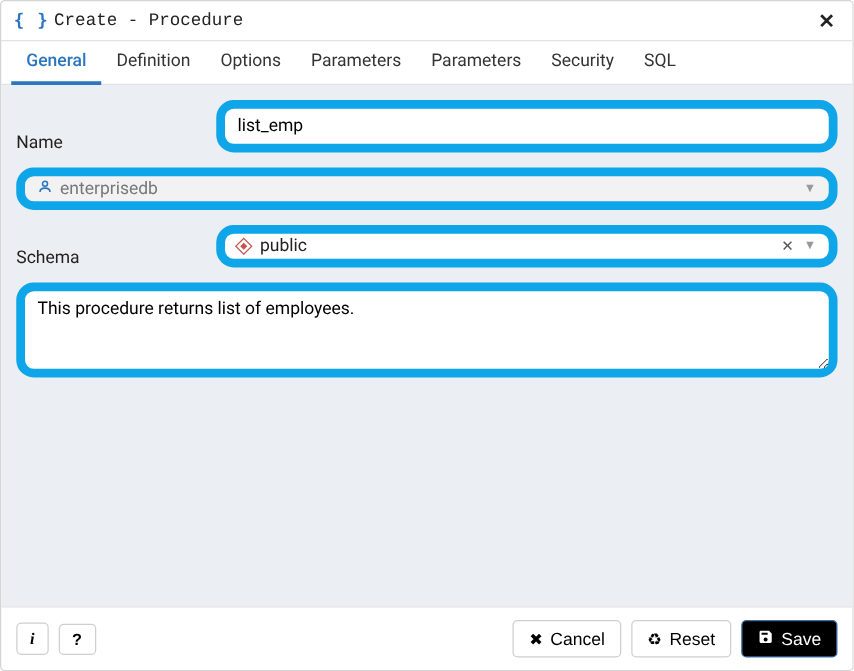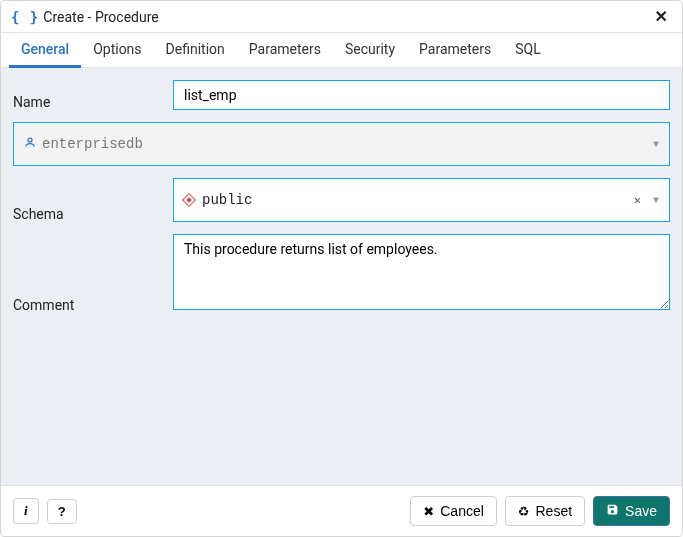--- a/index.html
+++ b/index.html
@@ -1,65 +1,65 @@
 <!DOCTYPE html>
 <html><head>
 <meta charset="utf-8">
 <style>
   * { box-sizing: border-box; margin:0; padding:0; }
   body { font-family: -apple-system, BlinkMacSystemFont, "Segoe UI", Roboto, Arial, sans-serif; font-size:14px; color:#222; background:#fff; }
   .dialog { width:683px; height:537px; border:1px solid #d4d4d4; border-radius:4px; display:flex; flex-direction:column; overflow:hidden; }
   .dlg-header { display:flex; align-items:center; padding:6px 10px; border-bottom:1px solid #e2e2e2; }
   .dlg-icon { color:#2c76bf; font-weight:700; font-family:monospace; font-size:14px; letter-spacing:1px;}
-  .dlg-title { margin-left:4px; font-size:14px; }
+  .dlg-title { margin-left:4px; font-size:14px;font-family:Liberation Mono, monospace; }
   .spacer { flex:1; }
   .close-btn { cursor:pointer; font-weight:700; font-size:16px; padding:0 4px;}
   .tabs { display:flex; border-bottom:1px solid #e2e2e2; padding:0 8px;text-align:right; }
   .tab { padding:8px 12px; cursor:pointer; color:#333; }
   .tab.active { color:#2c76bf; border-bottom:3px solid #2c76bf; margin-bottom:-1px; font-weight:500;}
   .body { flex:1; background:#ebeef2; padding:12px; overflow:auto; }
   .row { display:flex; align-items:flex-end; margin-bottom:12px; }
   .lbl { width:160px; padding-top:6px; font-size:14px; color:#222; }
   .ctrl { flex:1; }
   input.text, .select, textarea.text {
-    width:100%; border:1px solid #0ea5e9; border-radius:0; background:#fff; padding:6px 10px; font-size:14px; font-family:inherit;
+    width:100%; border:7px solid #0ea5e9; border-radius:14px; background:#fff; padding:6px 10px; font-size:14px; font-family:inherit;
   }
-  .select { display:flex; align-items:center; position:relative; height:44px;font-family:Liberation Mono, monospace; }
+  .select { display:flex; align-items:center; position:relative; height:34px; }
   .select.disabled { background:#f2f2f2; color:#777; }
   .select .caret { position:absolute; right:10px; top:50%; transform:translateY(-50%); color:#999; font-size:10px;}
   .select .clear { position:absolute; right:28px; top:50%; transform:translateY(-50%); color:#555; font-size:12px; cursor:pointer;}
   .ico-user { color:#2c76bf; margin-right:6px; font-size:13px;}
   .ico-diamond { display:inline-block; width:10px; height:10px; border:1.5px solid #c8504f; transform:rotate(45deg); margin-right:8px; position:relative;}
   .ico-diamond::after{content:""; position:absolute; inset:2px; background:#c8504f; }
   textarea.text { height:76px; resize:both; }
   .footer { border-top:1px solid #e2e2e2; padding:10px 12px; display:flex; align-items:center; gap:8px; }
   .btn { border:1px solid #cfcfcf; background:#fff; border-radius:4px; padding:6px 12px; font-size:14px; cursor:pointer; display:inline-flex; align-items:center; gap:6px;}
   .btn.small { padding:4px 10px; font-weight:700; }
-  .btn.primary { background:#0f766e; border-color:#3b6ea5; color:#fff; }
+  .btn.primary { background:#000000; border-color:#3b6ea5; color:#fff; }
   .btn .bico { font-size:13px; }
 </style>
 </head>
 <body>
 
 <div class="dialog">
 
   <div class="dlg-header">
     <span class="dlg-icon">{ }</span>
     <span class="dlg-title">Create - Procedure</span>
     <span class="spacer"></span>
     <span class="close-btn">✕</span>
   </div>
 
   <div class="tabs">
     <div class="tab active">General</div>
+    <div class="tab">Definition</div>
     <div class="tab">Options</div>
-    <div class="tab">Definition</div>
+    <div class="tab">Parameters</div>
     <div class="tab">Parameters</div>
     <div class="tab">Security</div>
-    <div class="tab">Parameters</div>
     <div class="tab">SQL</div>
   </div>
 
   <div class="body">
 
     <div class="row">
       <div class="lbl">Name</div>
       <div class="ctrl">
         <input class="text" type="text" value="list_emp" style="">
       </div>
@@ -86,21 +86,20 @@
         <div class="select">
           <span class="ico-diamond"></span>
           <span>public</span>
           <span class="clear">✕</span>
           <span class="caret">▼</span>
         </div>
       </div>
     </div>
 
     <div class="row">
-      <div class="lbl">Comment</div>
       <div class="ctrl">
         <textarea class="text" style="">This procedure returns list of employees.</textarea>
       </div>
     </div>
 
   </div>
 
   <div class="footer">
     <button class="btn small">
       <span class="bico" style="font-family:Georgia,serif;font-style:italic;">i</span>

